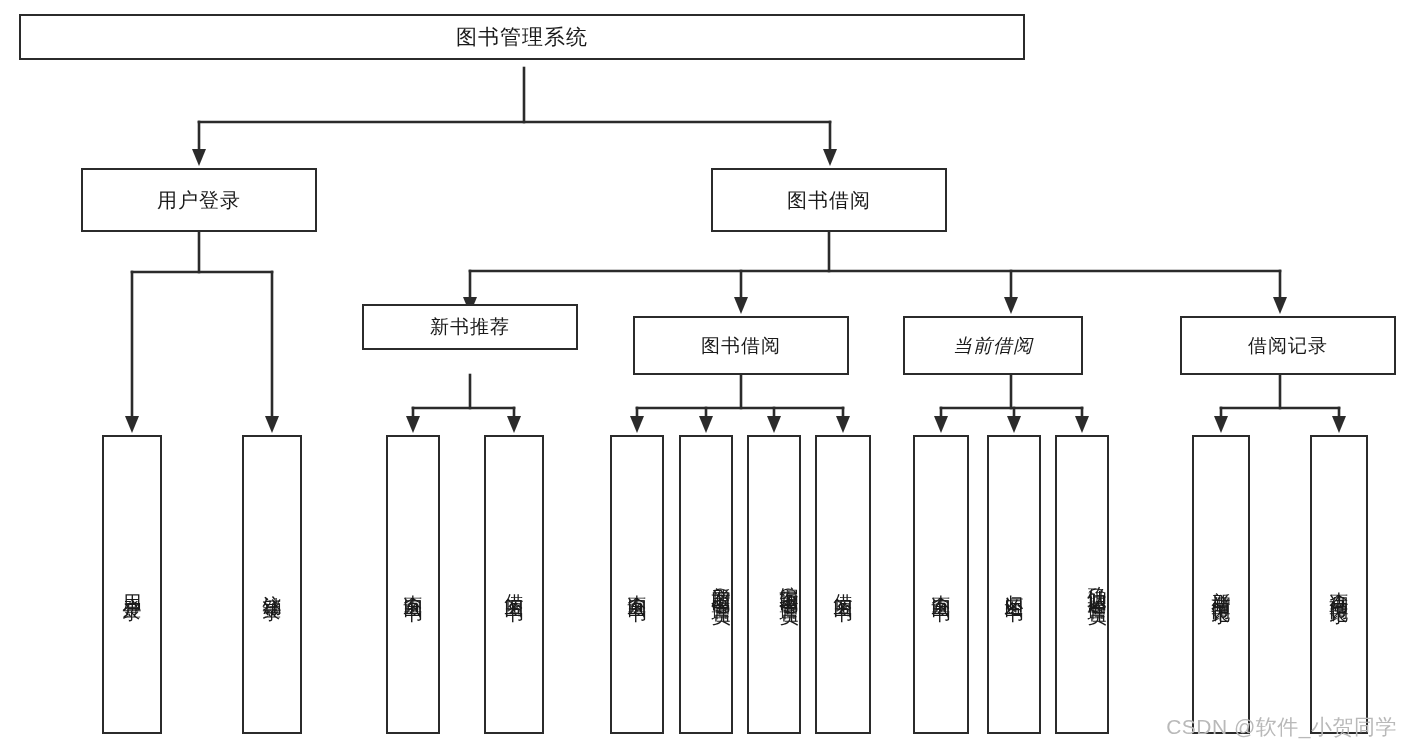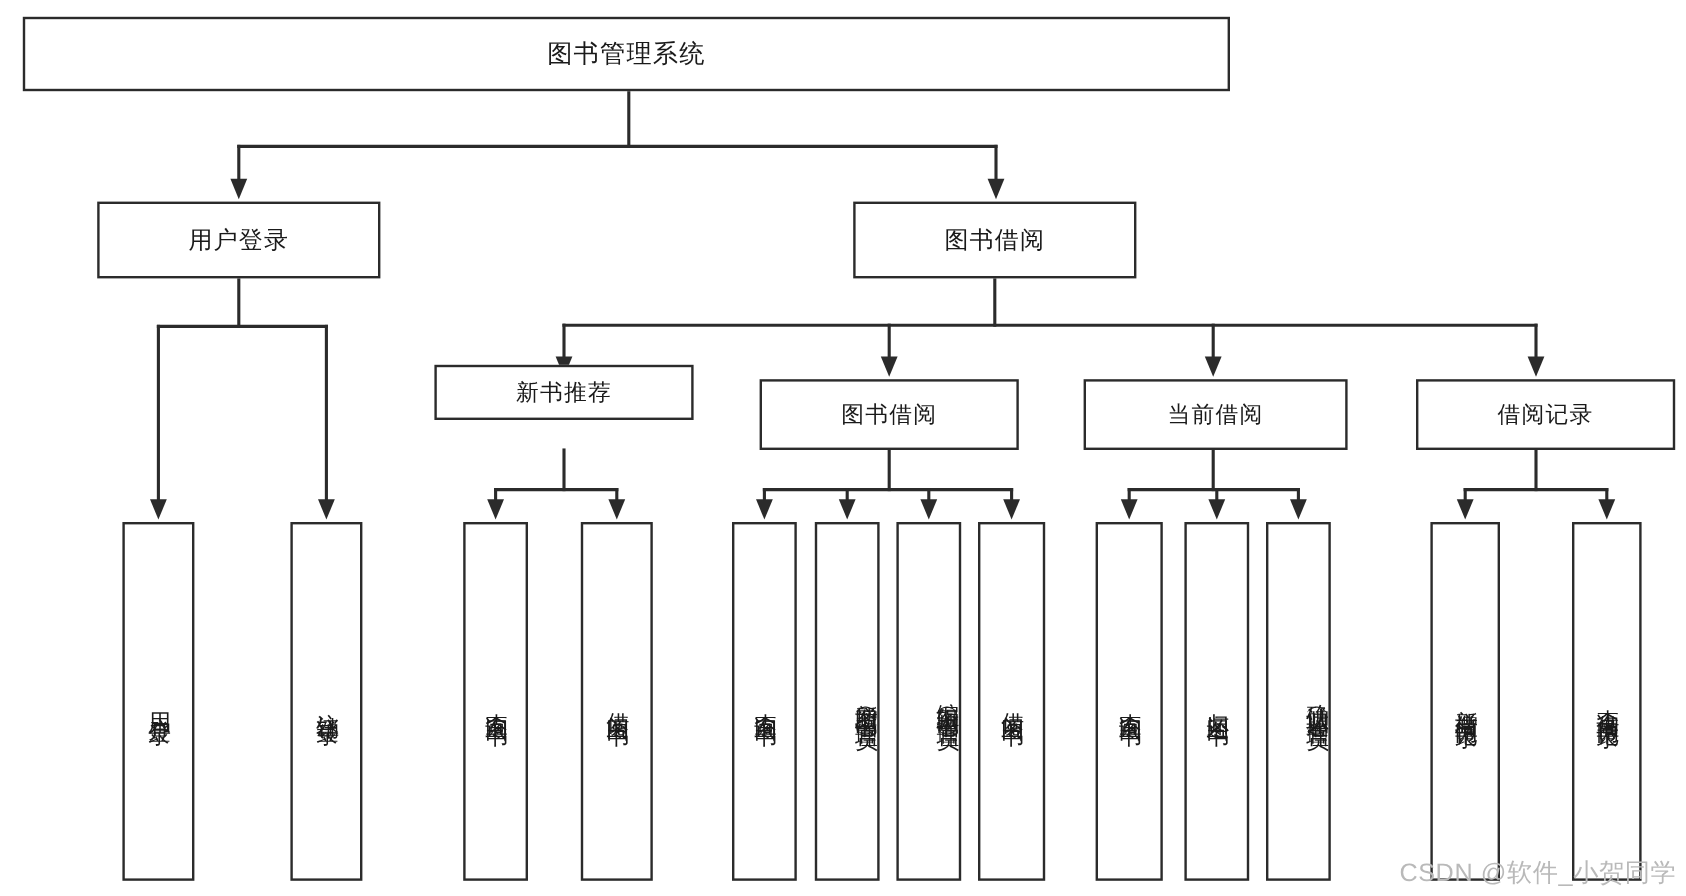--- a/index.html
+++ b/index.html
@@ -132,36 +132,36 @@
         <polygon points="836,416 850,416 843,433"></polygon>
         <polygon points="934,416 948,416 941,433"></polygon>
         <polygon points="1007,416 1021,416 1014,433"></polygon>
         <polygon points="1075,416 1089,416 1082,433"></polygon>
         <polygon points="1214,416 1228,416 1221,433"></polygon>
         <polygon points="1332,416 1346,416 1339,433"></polygon>
       </g>
     </svg>
 
   <div id="node-layer">
-      <div class="node node-root" style="left: 19px; top: 14px; width: 1006px; height: 62px;">
+      <div class="node node-root" style="left: 19px; top: 14px; width: 1006px; height: 46px;">
         <span>图书管理系统</span>
       </div>
       <div class="node node-l2" style="left: 81px; top: 168px; width: 236px; height: 64px;">
         <span>用户登录</span>
       </div>
       <div class="node node-l2" style="left: 711px; top: 168px; width: 236px; height: 64px;">
         <span>图书借阅</span>
       </div>
       <div class="node node-l3" style="left: 362px; top: 304px; width: 216px; height: 46px; font-family: Liberation Serif, serif;">
         <span>新书推荐</span>
       </div>
       <div class="node node-l3" style="left: 633px; top: 316px; width: 216px; height: 59px;">
         <span>图书借阅</span>
       </div>
-      <div class="node node-l3" style="left: 903px; top: 316px; width: 220px; height: 59px;">
+      <div class="node node-l3" style="left: 903px; top: 316px; width: 180px; height: 59px; font-style: italic;">
         <span>当前借阅</span>
       </div>
       <div class="node node-l3" style="left: 1180px; top: 316px; width: 216px; height: 59px;">
         <span>借阅记录</span>
       </div>
       <div class="node node-leaf leaf-short" style="left: 102px; top: 435px; width: 60px; height: 299px;">
         <span>用户登录</span>
       </div>
       <div class="node node-leaf leaf-short" style="left: 242px; top: 435px; width: 60px; height: 299px;">
         <span>注销登录</span>

